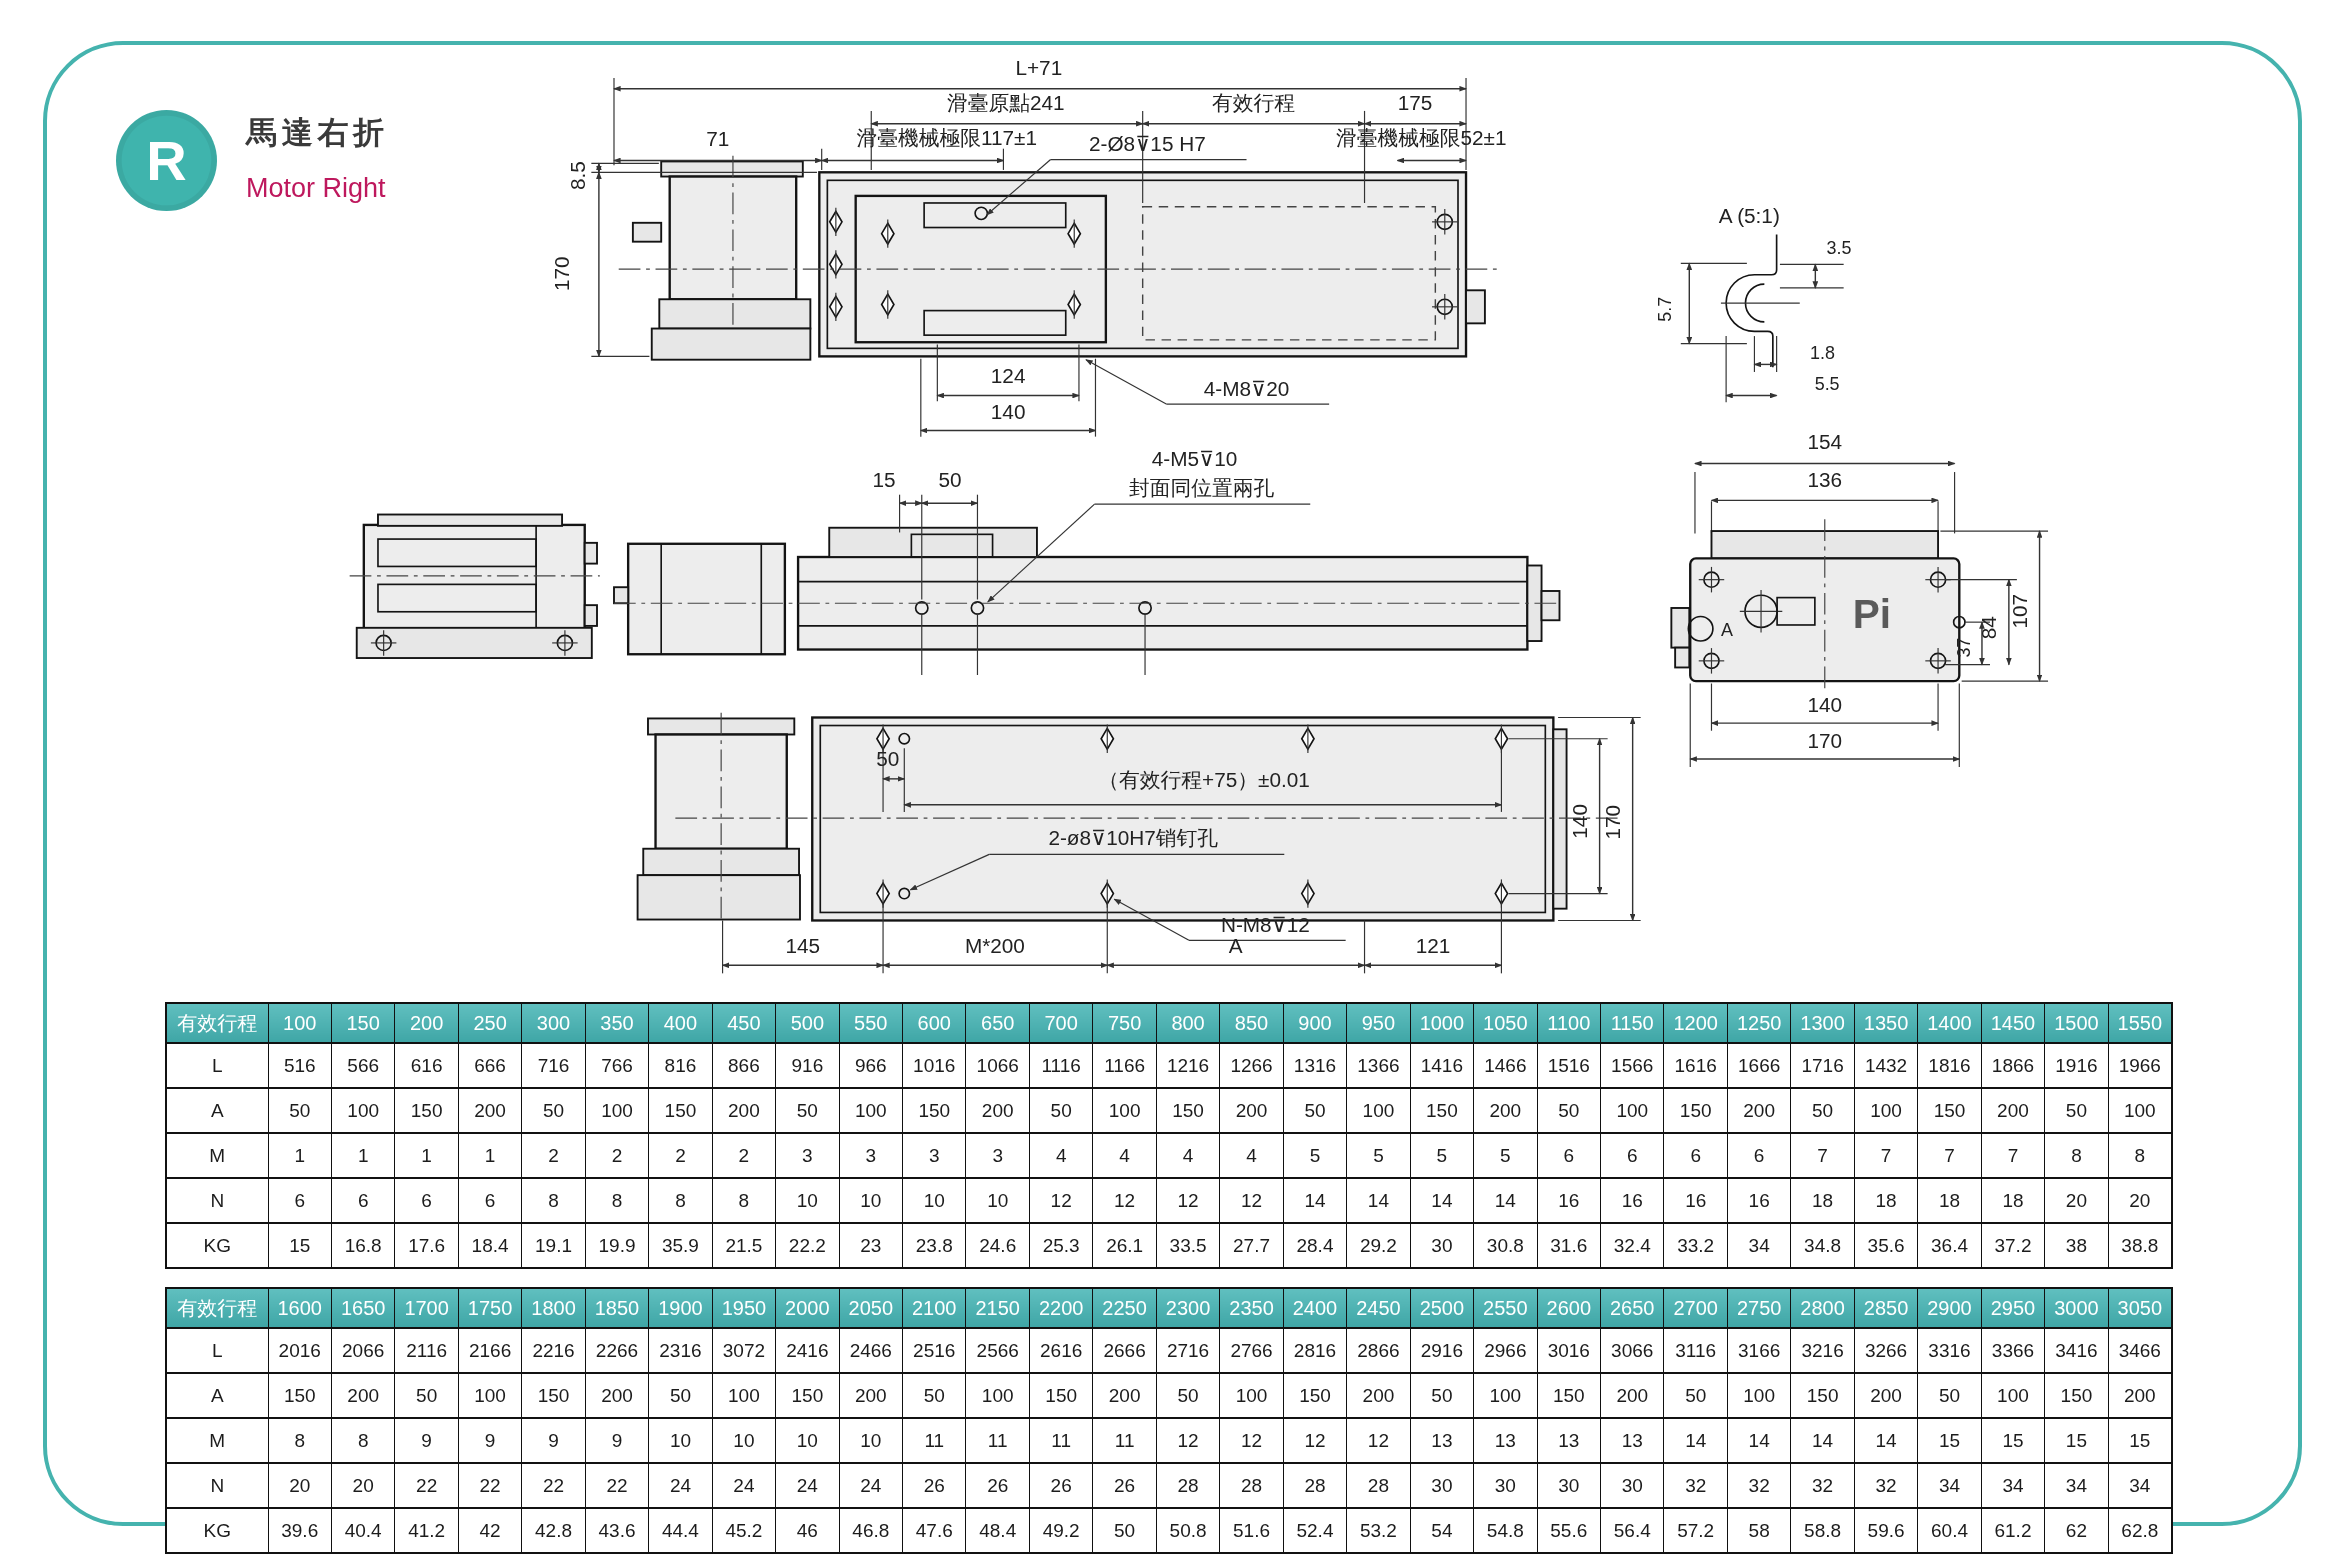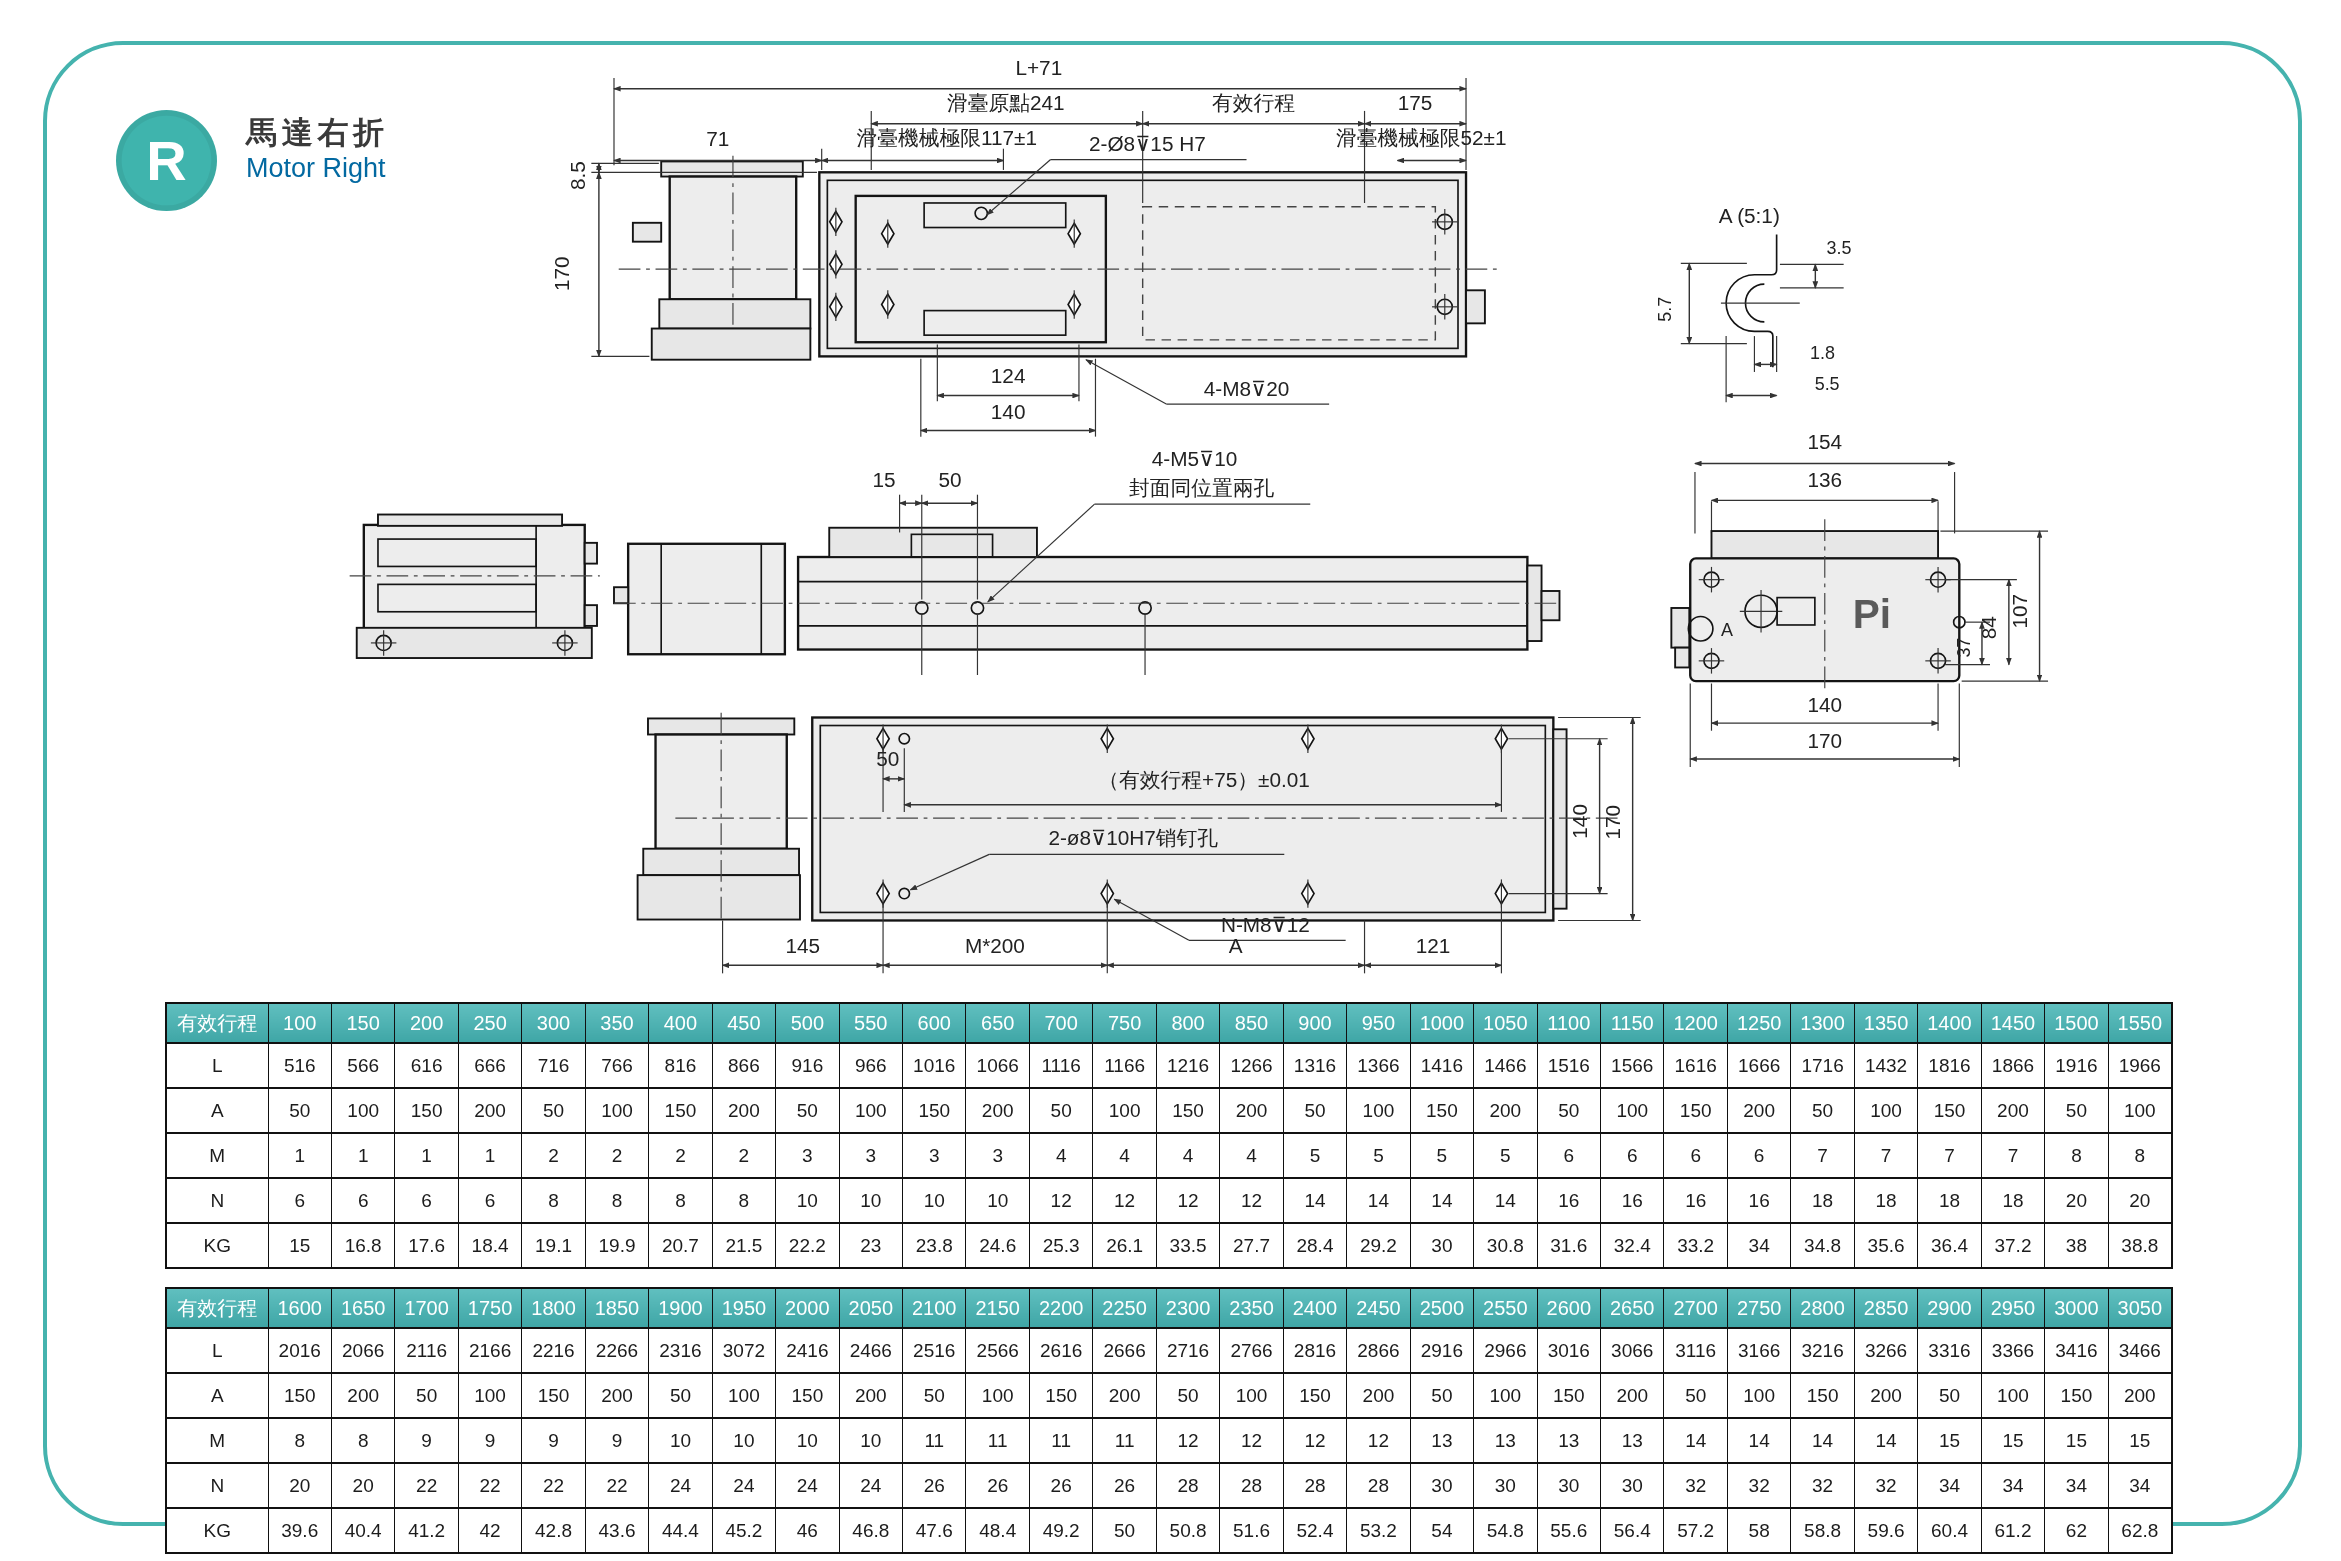--- a/index.html
+++ b/index.html
@@ -3,21 +3,21 @@
 <meta charset="utf-8">
 <style>
   html,body{margin:0;padding:0;background:#ffffff;}
   body{width:2342px;height:1561px;position:relative;font-family:"Liberation Sans",sans-serif;overflow:hidden;}
   .page-border{position:absolute;left:43px;top:41px;width:2251px;height:1477px;border:4.2px solid #45b3ae;border-radius:80px;background:#fff;}
   .badge{position:absolute;left:116px;top:110px;width:101px;height:101px;border-radius:50%;
          background:#3fb4ad;box-shadow:inset 0 0 0 5.7px rgba(0,0,0,0.06);
          display:flex;align-items:center;justify-content:center;}
   .badge span{color:#fff;font-size:56px;font-weight:bold;line-height:1;}
   .title-zh{position:absolute;left:246px;top:112px;font-size:31px;font-weight:bold;color:#3a3a3a;letter-spacing:4.7px;}
-  .title-en{position:absolute;left:246px;top:153px;font-size:27px;color:#0369a1;}
+  .title-en{position:absolute;left:246px;top:173px;font-size:27px;color:#be185d;}
   .drawings{position:absolute;left:0;top:0;width:2342px;height:996px;}
   .tables{position:absolute;left:165px;top:1002px;}
   .tbl-wrap{margin-bottom:18px;}
   table.spec-table{border-collapse:collapse;table-layout:fixed;width:2008px;border:2.8px solid #111;}
   table.spec-table th,table.spec-table td{border-left:1.4px solid #111;border-right:1.4px solid #111;
       text-align:center;vertical-align:middle;padding:0;color:#1c1c1c;font-size:19px;height:43px;background:#fff;}
   table.spec-table thead th{height:38px;color:#fff;font-size:20px;font-weight:normal;
       background:linear-gradient(#60bfbf,#3fa6a6);border-bottom:2.8px solid #111;}
   table.spec-table tbody tr{border-top:2.4px solid #111;}
 </style>
@@ -532,21 +532,21 @@
             <td>20</td>
           </tr>
           <tr>
             <td>KG</td>
             <td>15</td>
             <td>16.8</td>
             <td>17.6</td>
             <td>18.4</td>
             <td>19.1</td>
             <td>19.9</td>
-            <td>20.7</td>
+            <td>35.9</td>
             <td>21.5</td>
             <td>22.2</td>
             <td>23</td>
             <td>23.8</td>
             <td>24.6</td>
             <td>25.3</td>
             <td>26.1</td>
             <td>33.5</td>
             <td>27.7</td>
             <td>28.4</td>

